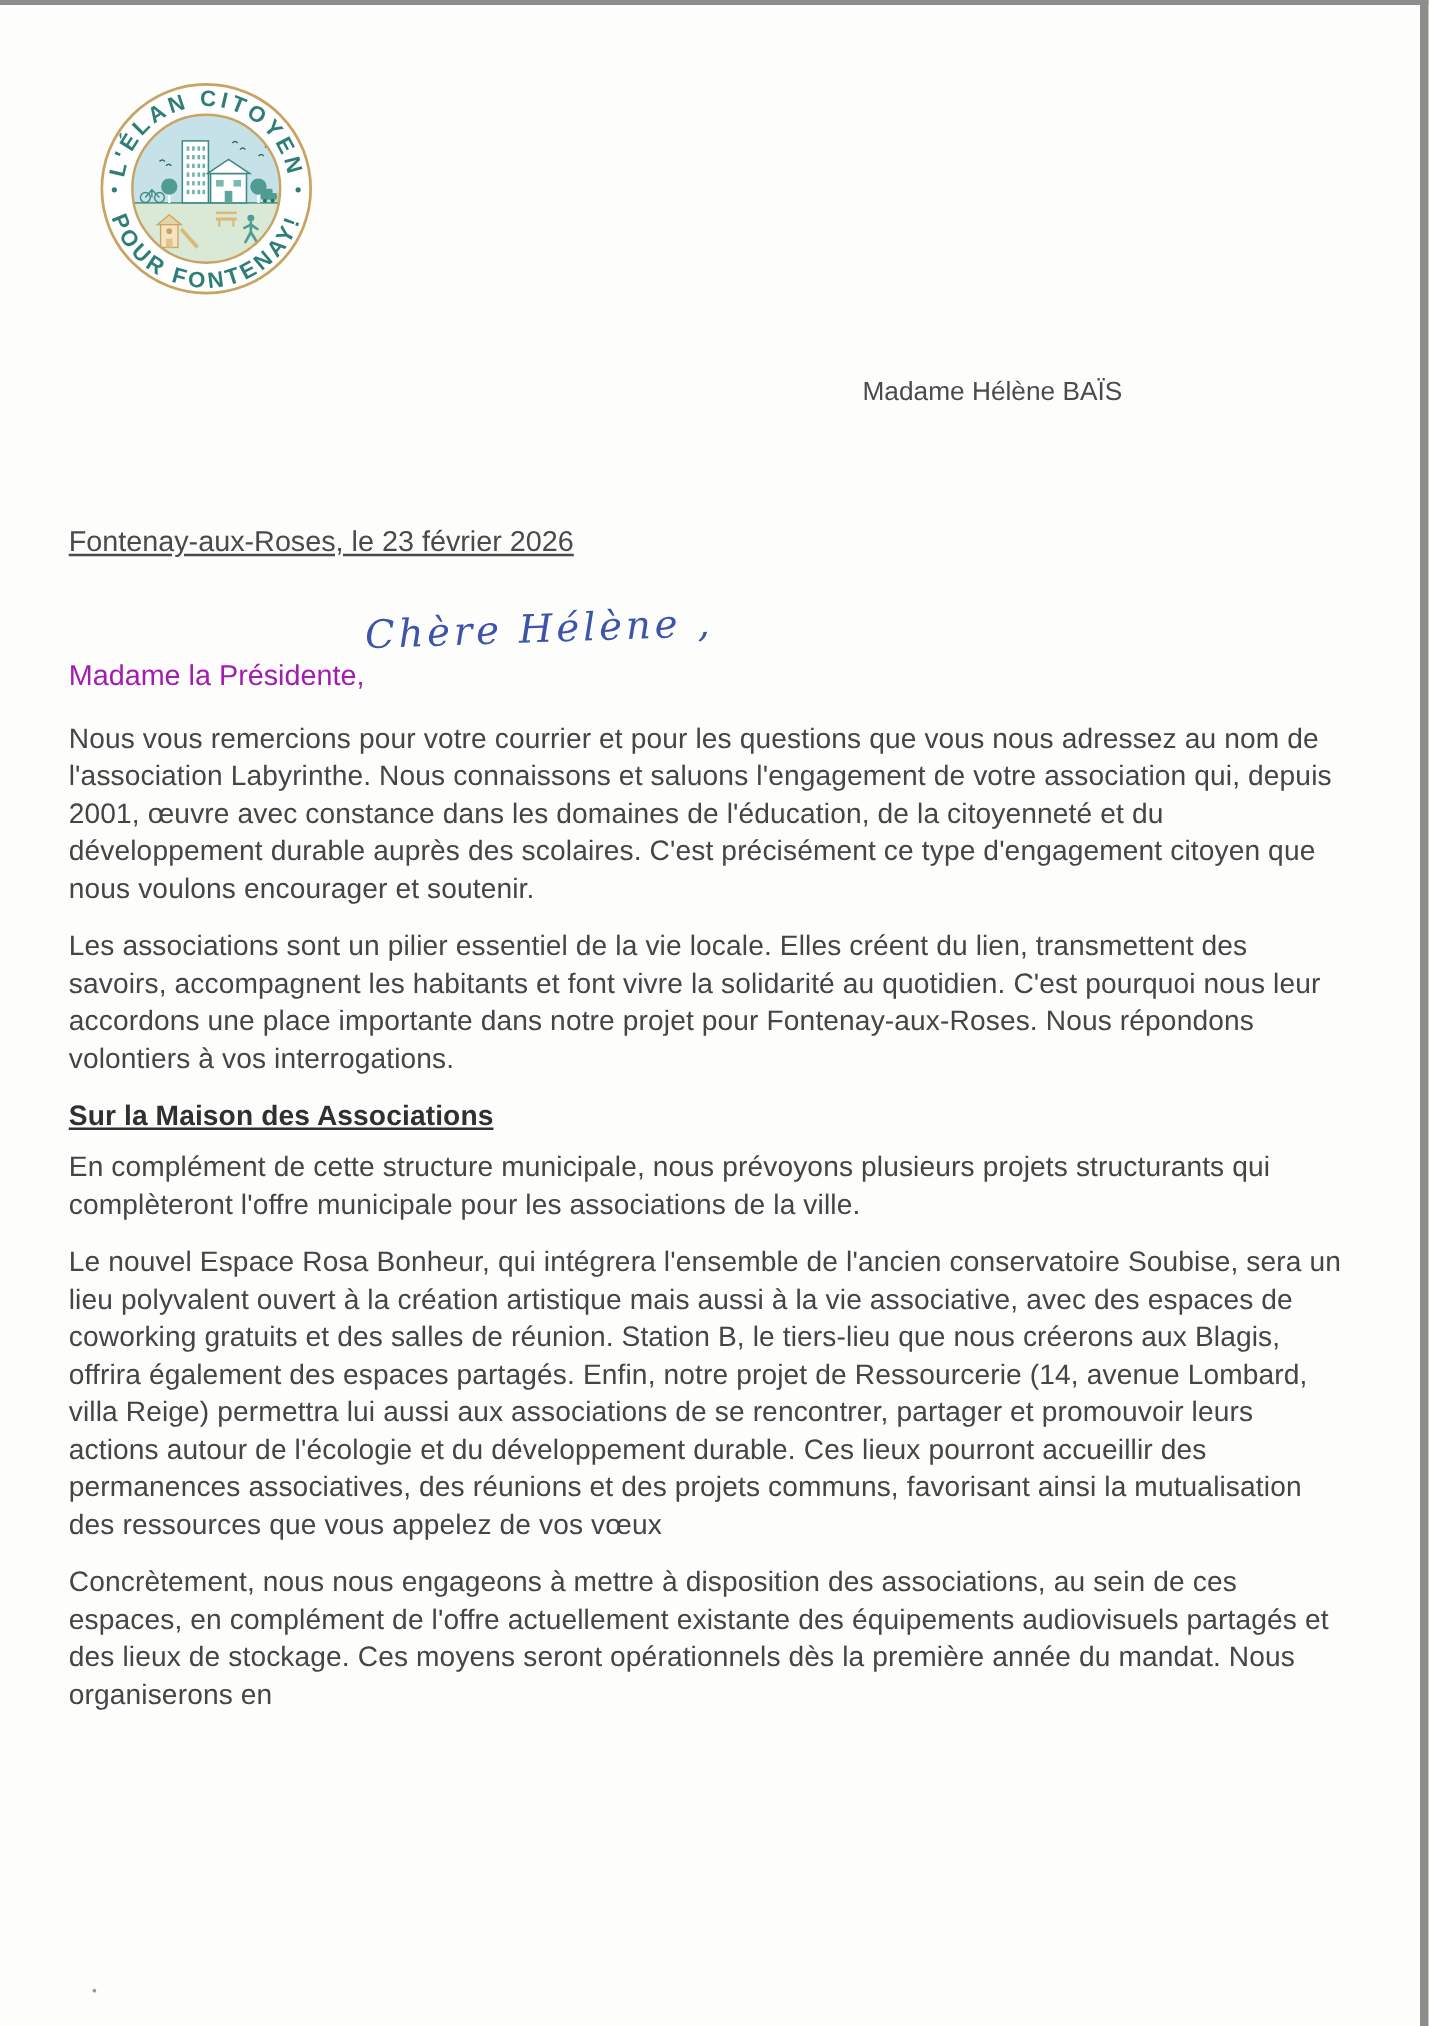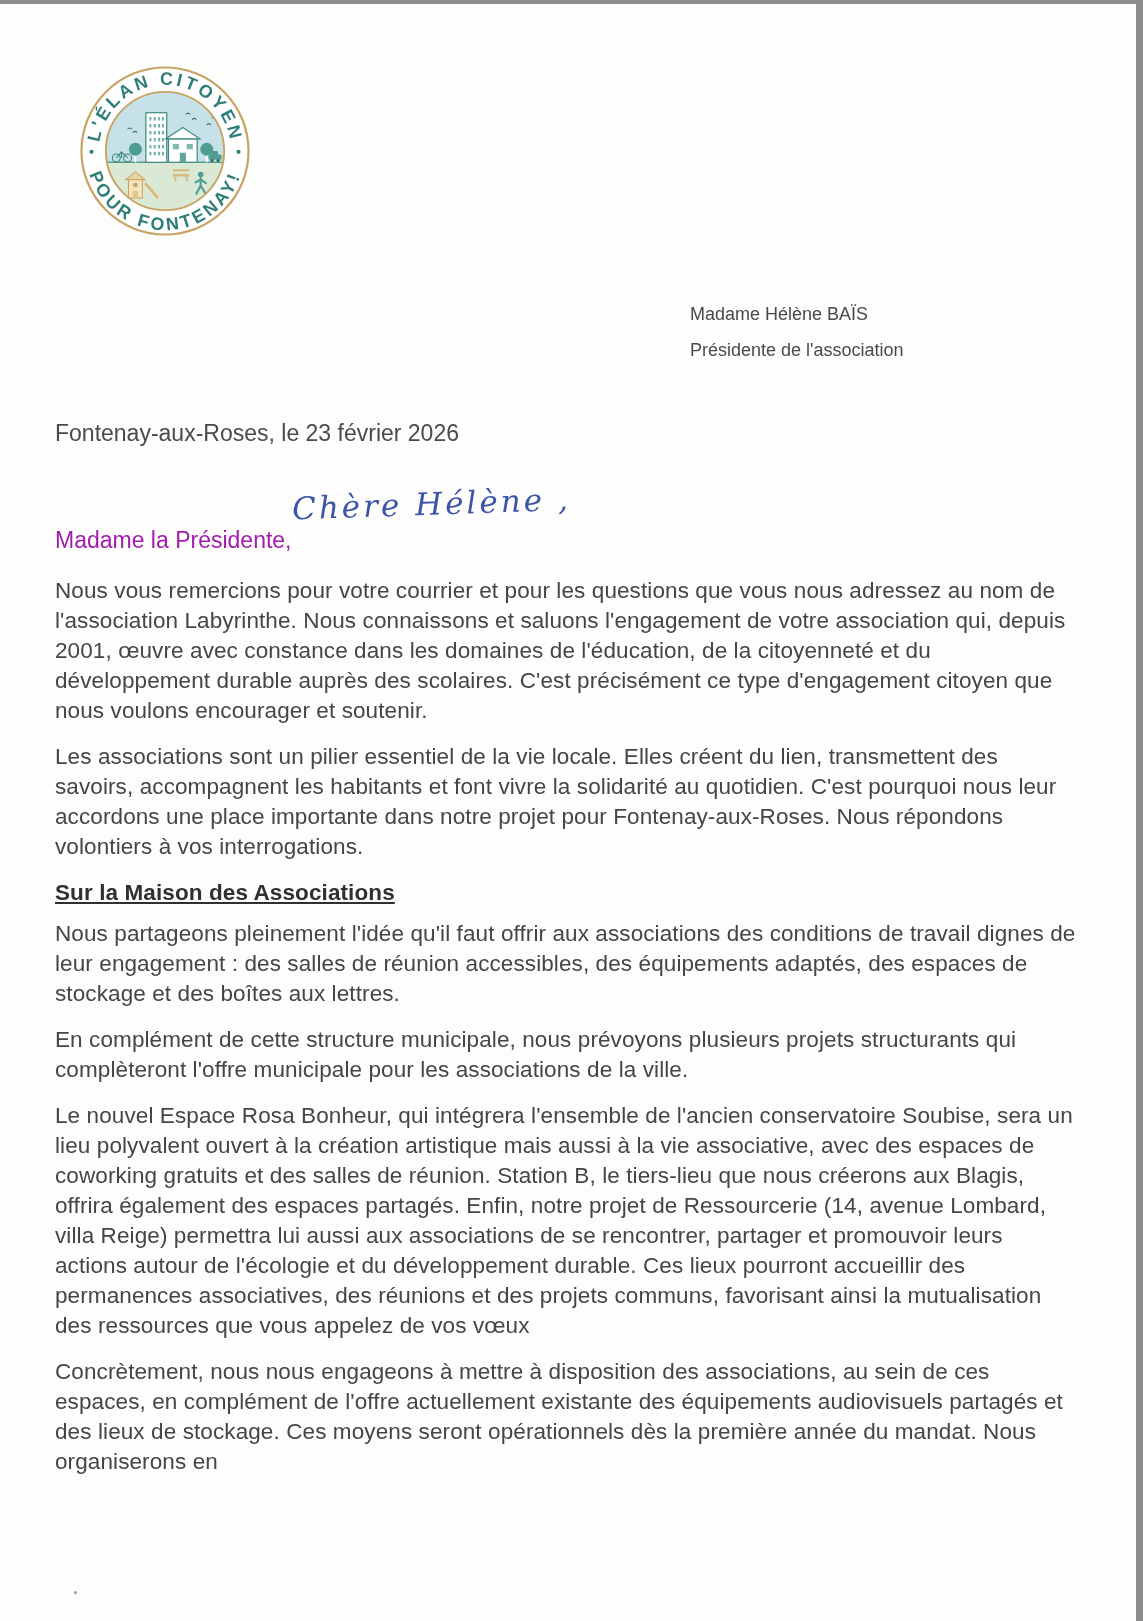--- a/index.html
+++ b/index.html
@@ -19,25 +19,25 @@
   }
   .scan-edge-right {
     position: absolute; top: 0; right: 0; width: 7px; height: 100%;
     background: #8d8d8d;
   }
   .logo {
     position: absolute; left: 78px; top: 64px; width: 174px; height: 174px;
   }
   .recipient {
     position: absolute; left: 690px; top: 296px;
-    font-size: 18px; line-height: 36px; color: #4a4a4a;
+    font-size: 21px; line-height: 36px; color: #4a4a4a;
   }
   .dateline {
     position: absolute; left: 55px; top: 420px;
-    font-size: 23px; color: #4a4a4a;
+    font-size: 23px; color: #4a4a4a; text-decoration: underline;
   }
   .salutation {
     position: absolute; left: 55px; top: 527px;
     font-size: 23px; color: #a21caf;
   }
   .handwriting {
     position: absolute; left: 292px; top: 486px; width: 260px;
     font-family: "DejaVu Serif", serif;
     font-style: italic;
     font-size: 31px;
@@ -188,34 +188,32 @@
           <textPath href="#arcBottom" startOffset="50%" text-anchor="middle">POUR FONTENAY!</textPath>
         </text>
       </g>
       <circle cx="15.5" cy="101" r="2.4" fill="#2e7e78"></circle>
       <circle cx="184.5" cy="101" r="2.4" fill="#2e7e78"></circle>
     </svg>
   </div>
 
   <div class="recipient">
     <div>Madame Hélène BAÏS</div>
-    <div>Présidente de l'association</div>
   </div>
 
   <div class="dateline">Fontenay-aux-Roses, le 23 février 2026</div>
 
   <div class="handwriting">Chère Hélène ,</div>
 
   <div class="salutation">Madame la Présidente,</div>
 
   <div class="letter-body">
     <p>Nous vous remercions pour votre courrier et pour les questions que vous nous adressez au nom de l'association Labyrinthe. Nous connaissons et saluons l'engagement de votre association qui, depuis 2001, œuvre avec constance dans les domaines de l'éducation, de la citoyenneté et du développement durable auprès des scolaires. C'est précisément ce type d'engagement citoyen que nous voulons encourager et soutenir.</p>
     <p>Les associations sont un pilier essentiel de la vie locale. Elles créent du lien, transmettent des savoirs, accompagnent les habitants et font vivre la solidarité au quotidien. C'est pourquoi nous leur accordons une place importante dans notre projet pour Fontenay-aux-Roses. Nous répondons volontiers à vos interrogations.</p>
     <h3>Sur la Maison des Associations</h3>
-    <p>Nous partageons pleinement l'idée qu'il faut offrir aux associations des conditions de travail dignes de leur engagement : des salles de réunion accessibles, des équipements adaptés, des espaces de stockage et des boîtes aux lettres.</p>
     <p>En complément de cette structure municipale, nous prévoyons plusieurs projets structurants qui complèteront l'offre municipale pour les associations de la ville.</p>
     <p>Le nouvel Espace Rosa Bonheur, qui intégrera l'ensemble de l'ancien conservatoire Soubise, sera un lieu polyvalent ouvert à la création artistique mais aussi à la vie associative, avec des espaces de coworking gratuits et des salles de réunion. Station B, le tiers-lieu que nous créerons aux Blagis, offrira également des espaces partagés. Enfin, notre projet de Ressourcerie (14, avenue Lombard, villa Reige) permettra lui aussi aux associations de se rencontrer, partager et promouvoir leurs actions autour de l'écologie et du développement durable. Ces lieux pourront accueillir des permanences associatives, des réunions et des projets communs, favorisant ainsi la mutualisation des ressources que vous appelez de vos vœux</p>
     <p>Concrètement, nous nous engageons à mettre à disposition des associations, au sein de ces espaces, en complément de l'offre actuellement existante des équipements audiovisuels partagés et des lieux de stockage. Ces moyens seront opérationnels dès la première année du mandat. Nous organiserons en</p>
   </div>
 
   <div class="scan-artifact-dot"></div>
 
 </div>
 
 </body></html>

